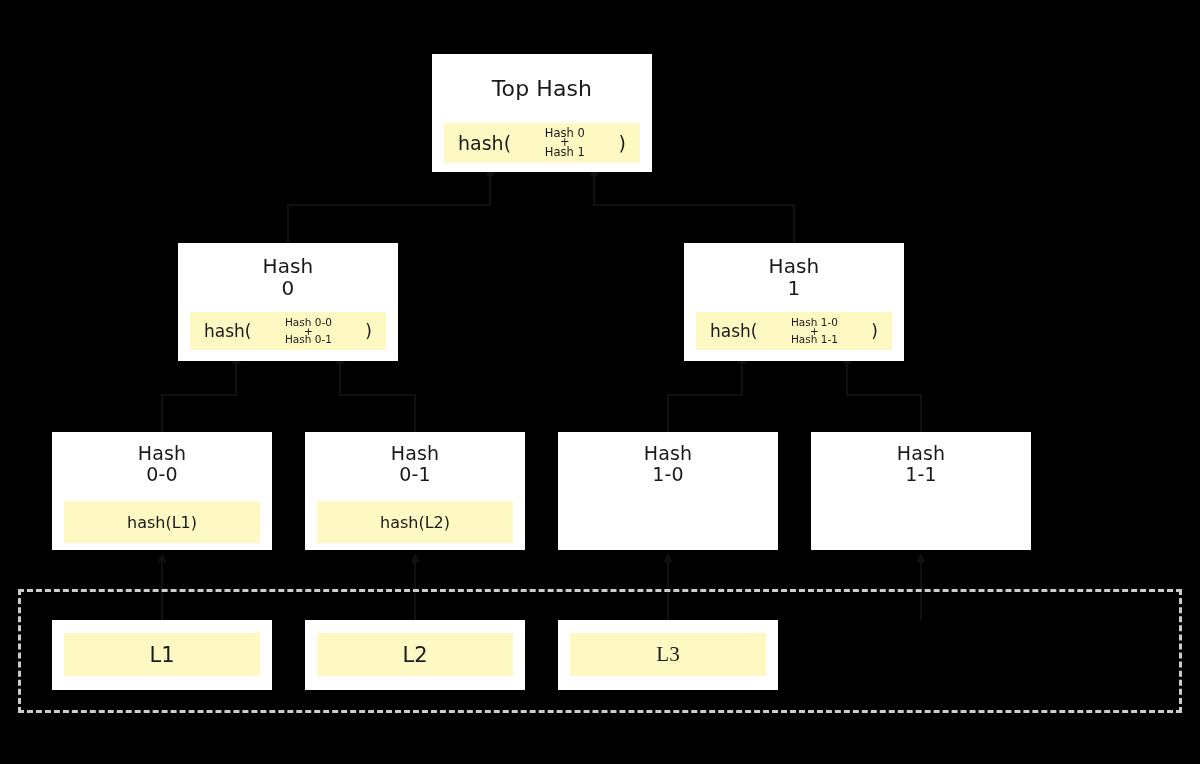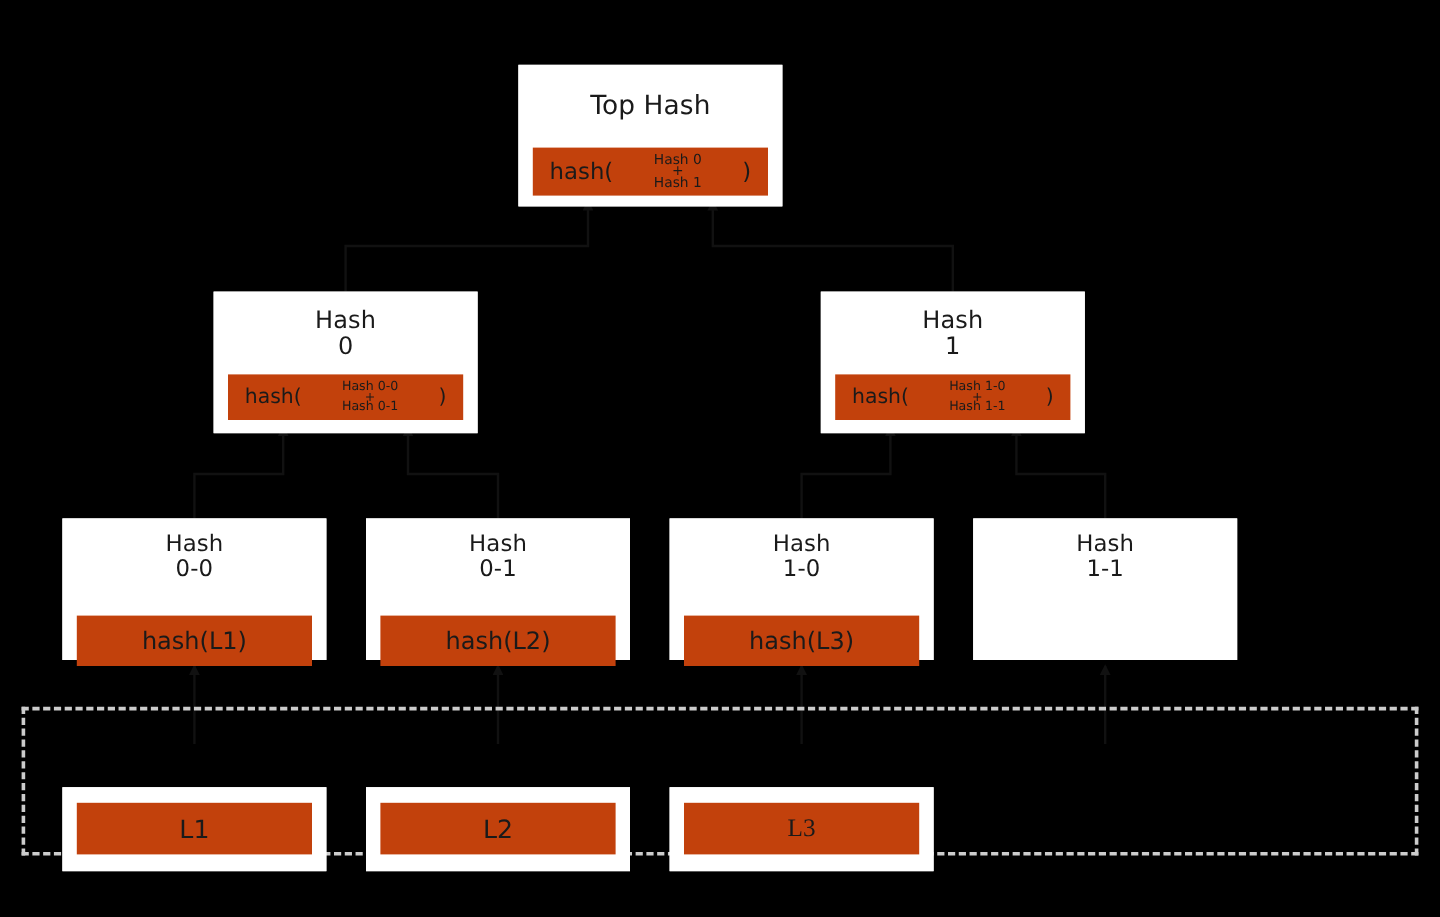--- a/index.html
+++ b/index.html
@@ -51,21 +51,21 @@
     text-align: center;
     line-height: 1.12;
     white-space: pre-line;
     letter-spacing: 0.1px;
   }
 
   
   .value-band {
     position: absolute;
     box-sizing: border-box;
-    background: #c2410c;
+    background: #fef9c3;
     display: flex;
     align-items: center;
     justify-content: center;
     color: #1a1a1a;
   }
 
   
   .hash-expr {
     display: flex;
     flex-direction: row;
@@ -102,25 +102,25 @@
   
   .node.mid { width: 220px; height: 118px; }
   .node.mid .node-title { font-size: 20px; margin-top: 11px; }
   .node.mid .value-band { left: 11px; right: 11px; top: 68px; height: 38px;
                            padding: 0 14px; font-size: 17px; }
   .node.mid .hash-arg { font-size: 10.5px; }
 
   
   .node.leafhash { width: 220px; height: 118px; }
   .node.leafhash .node-title { font-size: 19px; margin-top: 10px; }
-  .node.leafhash .value-band { left: 11px; right: 11px; top: 80px; height: 42px;
-                                font-size: 20px; }
-
-  
-  .node.datablock { width: 220px; height: 70px; margin-top: 36px; }
+  .node.leafhash .value-band { left: 11px; right: 11px; top: 68px; height: 42px;
+                                font-size: 16px; }
+
+  
+  .node.datablock { width: 220px; height: 70px; }
   .node.datablock .value-band { left: 11px; right: 11px; top: 12px; height: 43px;
                                  font-size: 21px; }
 </style>
 </head>
 <body>
 
 <div id="canvas">
 
   <svg id="edges" viewBox="0 0 1200 764" width="1200" height="764">
     <defs>
@@ -200,21 +200,20 @@
 
   <div class="node leafhash" style="left:305px; top:432px;">
     <div class="node-title">Hash
 0-1</div>
     <div class="value-band">hash(L2)</div>
   </div>
 
   <div class="node leafhash" style="left:558px; top:432px;">
     <div class="node-title">Hash
 1-0</div>
-    <div class="value-band">hash(L3)</div>
   </div>
 
   <div class="node leafhash" style="left:811px; top:432px;">
     <div class="node-title">Hash
 1-1</div>
   </div>
 
   <div class="data-region" style="left:18px; top:589px; width:1164px; height:124px;"></div>
 
   <div class="node datablock" style="left:52px; top:620px;">

